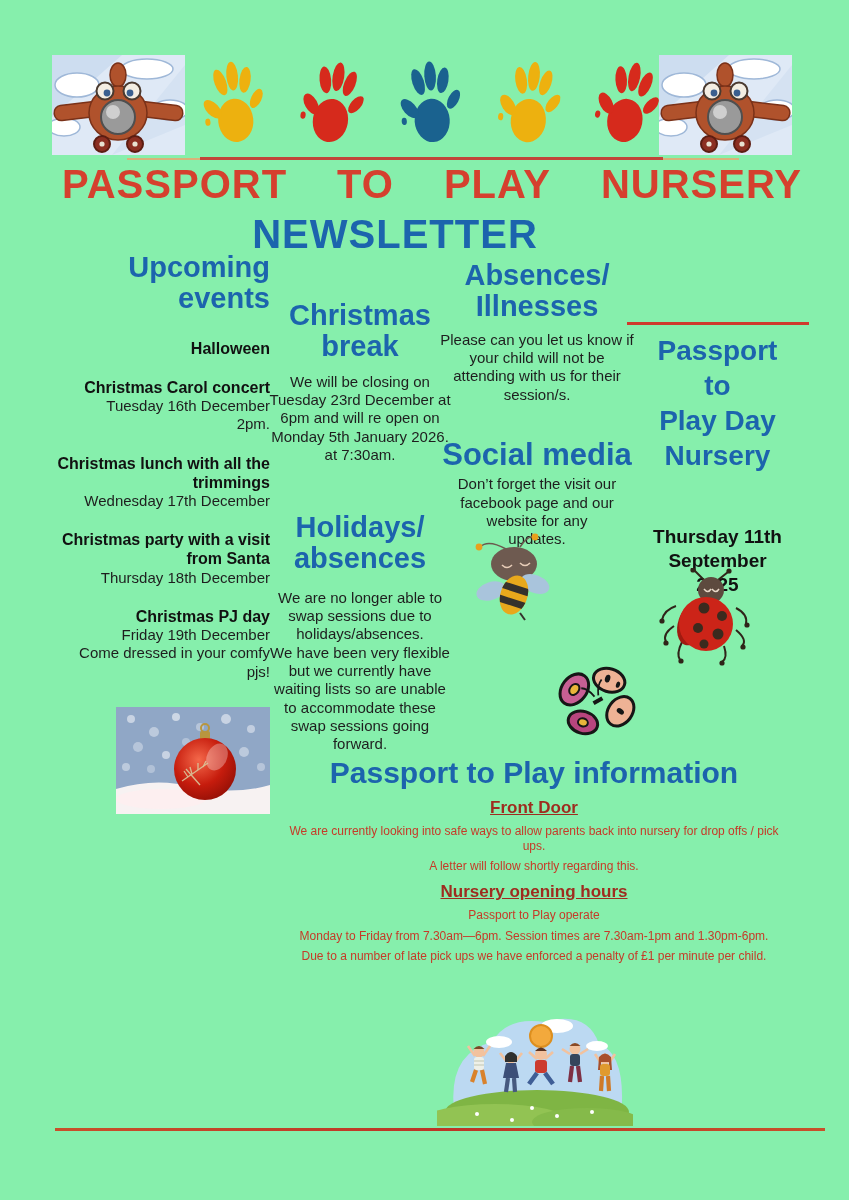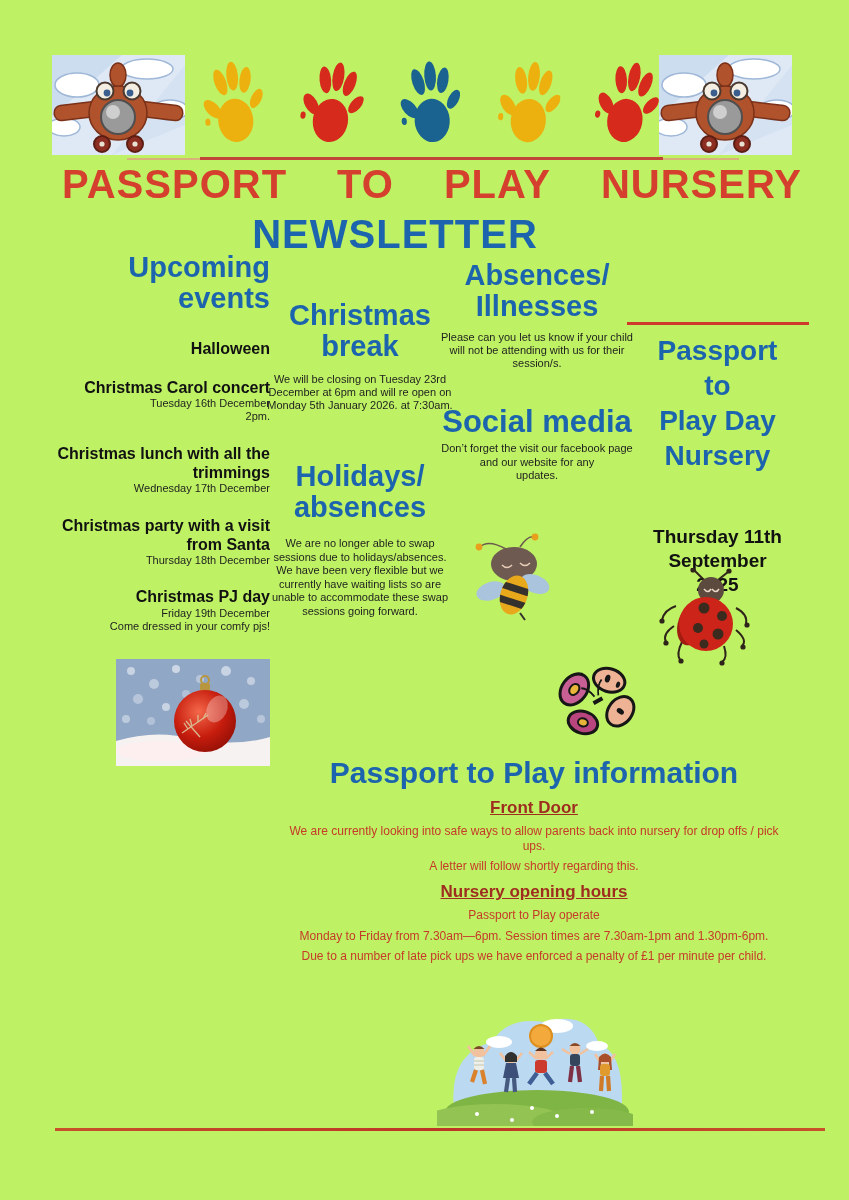--- a/index.html
+++ b/index.html
@@ -1,18 +1,18 @@
 <!DOCTYPE html>
 <html><head>
 <meta charset="utf-8">
 <style>
   html,body{margin:0;padding:0;background:#e9e9e9;}
   .page{
     position:relative;width:849px;height:1200px;margin:0 auto;
-    background:#bef264;overflow:hidden;
+    background:#86efac;overflow:hidden;
     font-family:"Liberation Sans",sans-serif;color:#222;
   }
   
   .plane{position:absolute;top:55px;width:133px;height:100px;}
   .plane.left{left:52px;} .plane.right{left:659px;}
   .handprints{position:absolute;left:202px;top:56px;width:456px;height:96px;
     display:flex;justify-content:space-between;align-items:center;}
   .handprint{width:62px;height:88px;}
   .handprint:nth-of-type(1){transform:rotate(-6deg);}
   .handprint:nth-of-type(2){transform:rotate(9deg);}
@@ -23,21 +23,21 @@
   .banner-line-red{position:absolute;left:200px;top:157px;width:463px;height:3px;background:#c2453a;}
   
   .main-title{position:absolute;left:62px;top:162px;width:740px;display:flex;
     justify-content:space-between;font-size:40px;font-weight:bold;color:#d5402e;
     letter-spacing:1px;line-height:1.1;}
   .subtitle{position:absolute;left:65px;top:212px;width:660px;text-align:center;
     font-size:40px;font-weight:bold;color:#1c64ad;letter-spacing:1px;}
   
   .col{position:absolute;text-align:center;}
   .blue-h{color:#1c64ad;font-weight:bold;font-size:29px;line-height:1.08;white-space:pre-line;}
-  .body-txt{font-size:11px;line-height:1.22;white-space:pre-line;color:#1e1e1e;}
+  .body-txt{font-size:15px;line-height:1.22;white-space:pre-line;color:#1e1e1e;}
   
   .left-col{left:56px;top:252px;width:214px;text-align:right;}
   .left-col .blue-h{margin-bottom:24px;}
   .event{margin-bottom:20px;}
   .event-title{font-weight:bold;font-size:16px;line-height:1.2;color:#111;}
   .bauble{margin-top:6px;width:154px;height:107px;}
   
   .mid-col{left:266px;top:300px;width:188px;}
   .mid-col .blue-h{margin-bottom:10px;}
   .holidays-block{margin-top:48px;}

